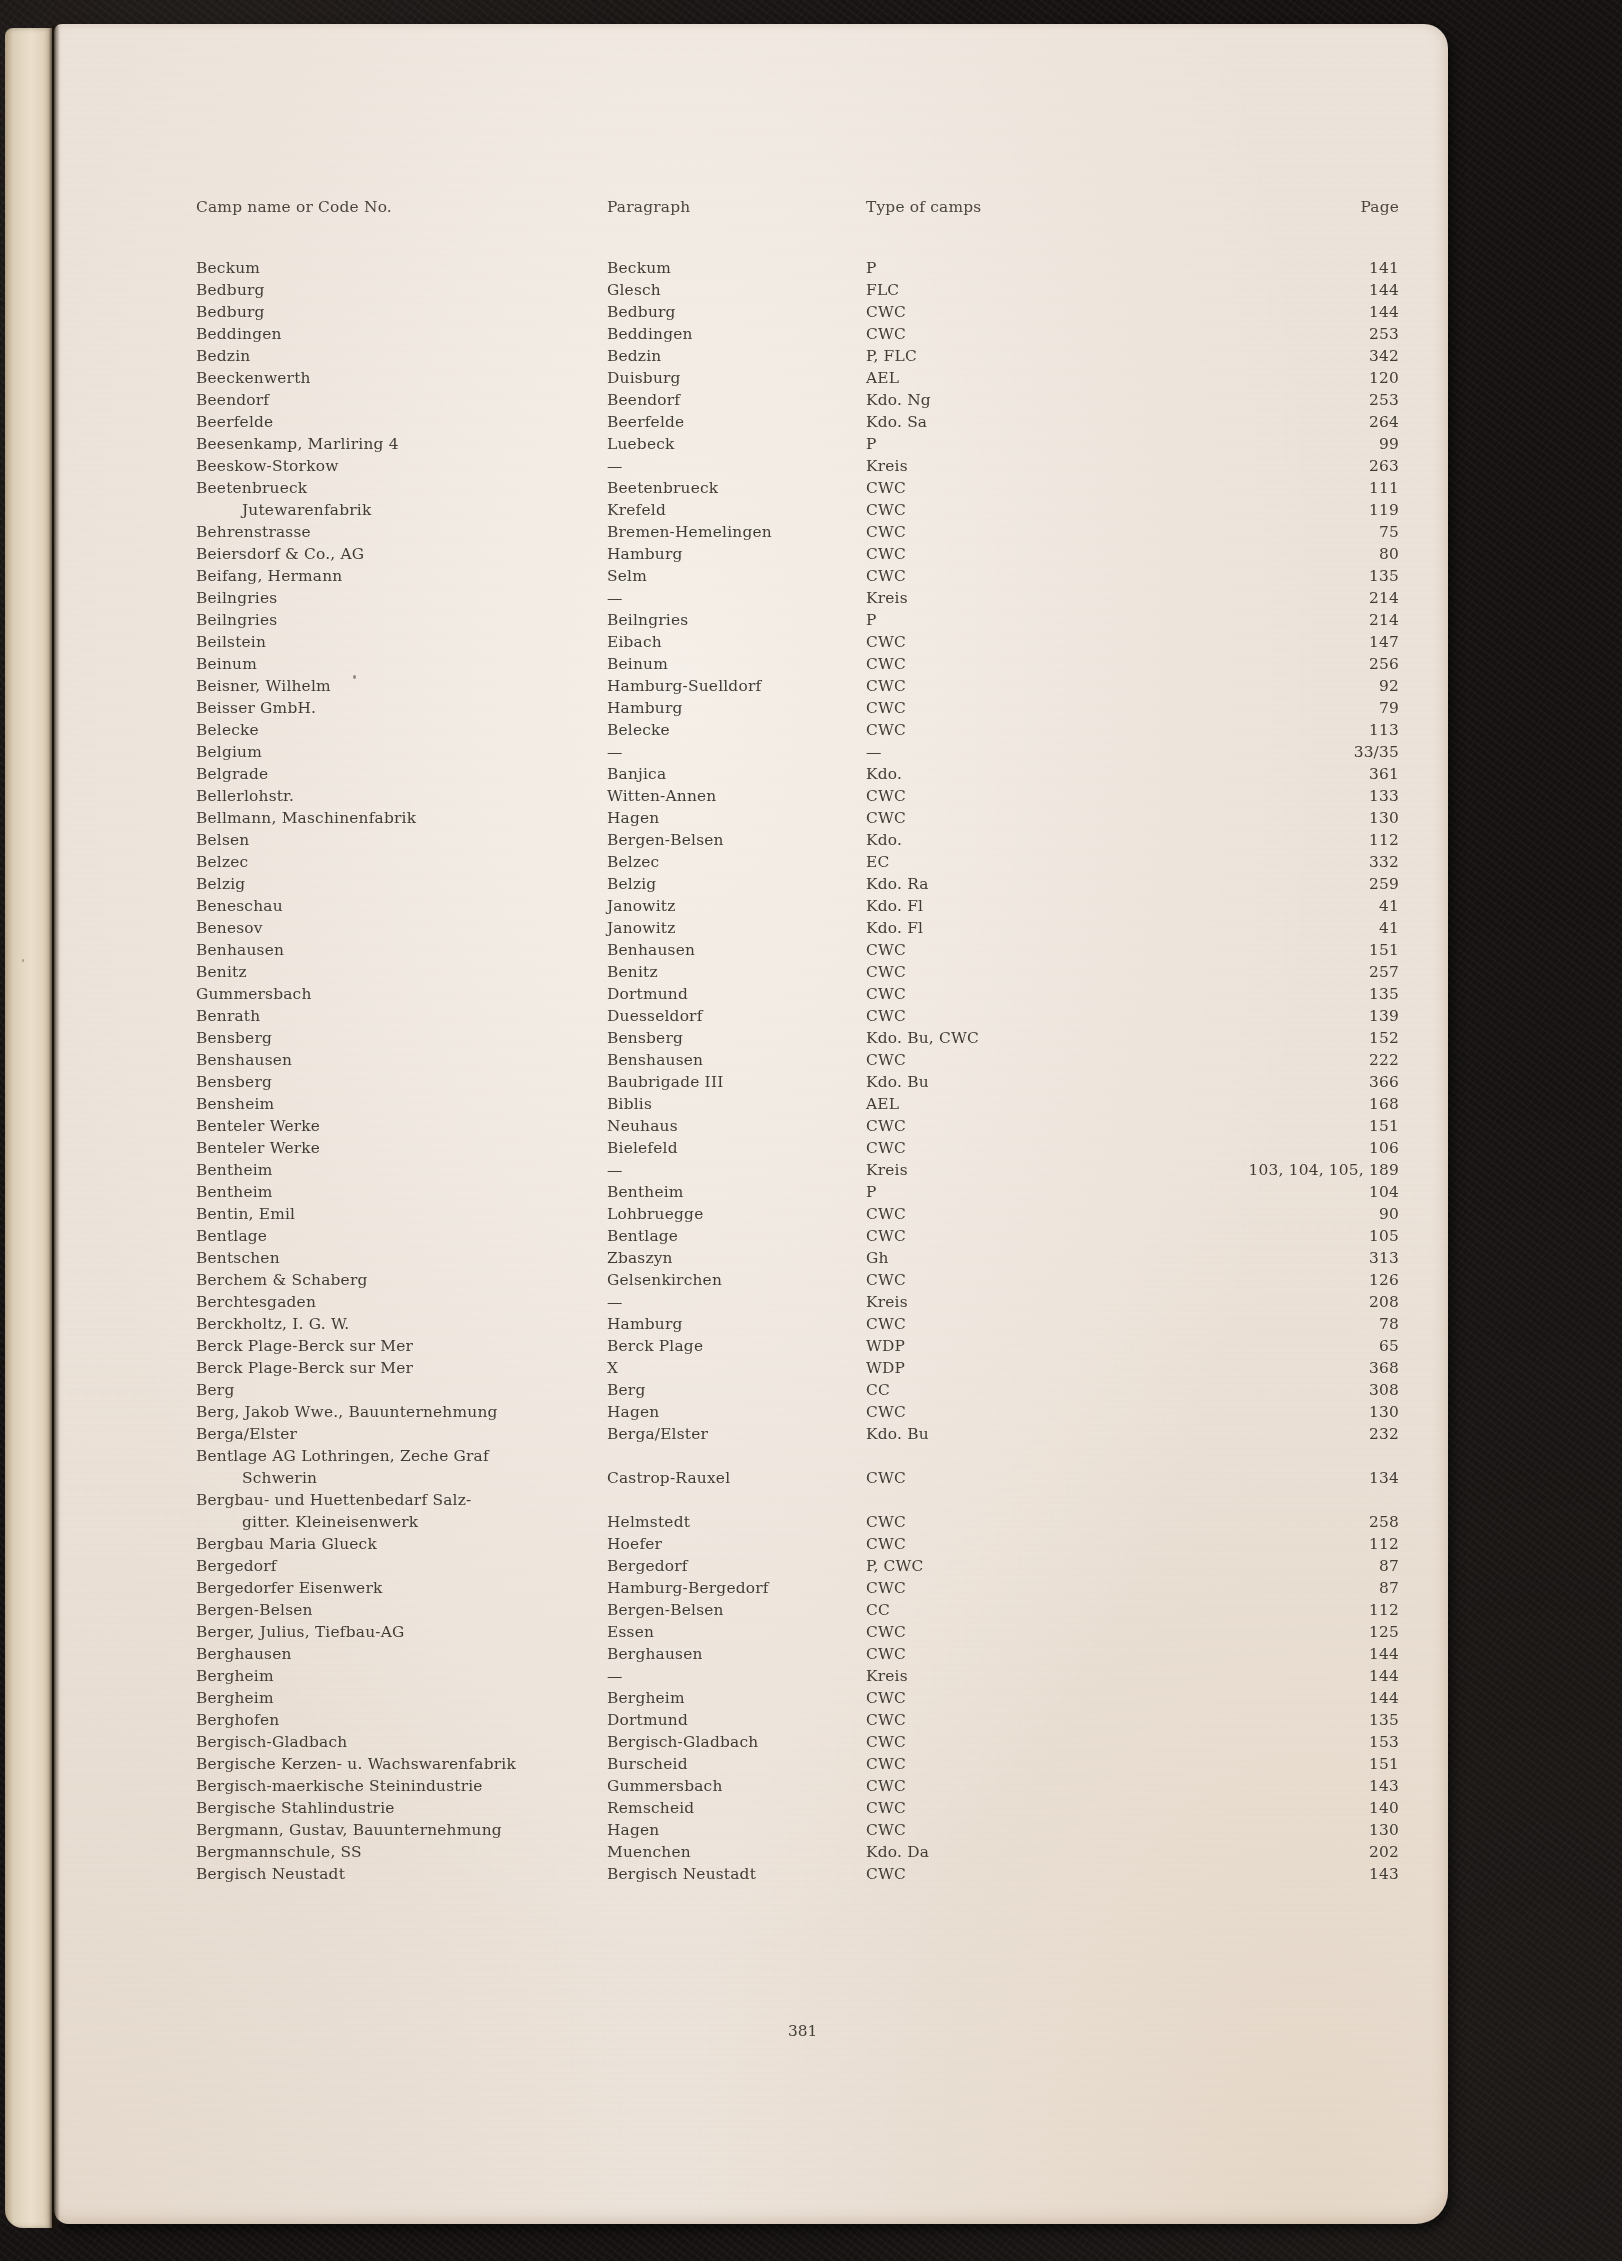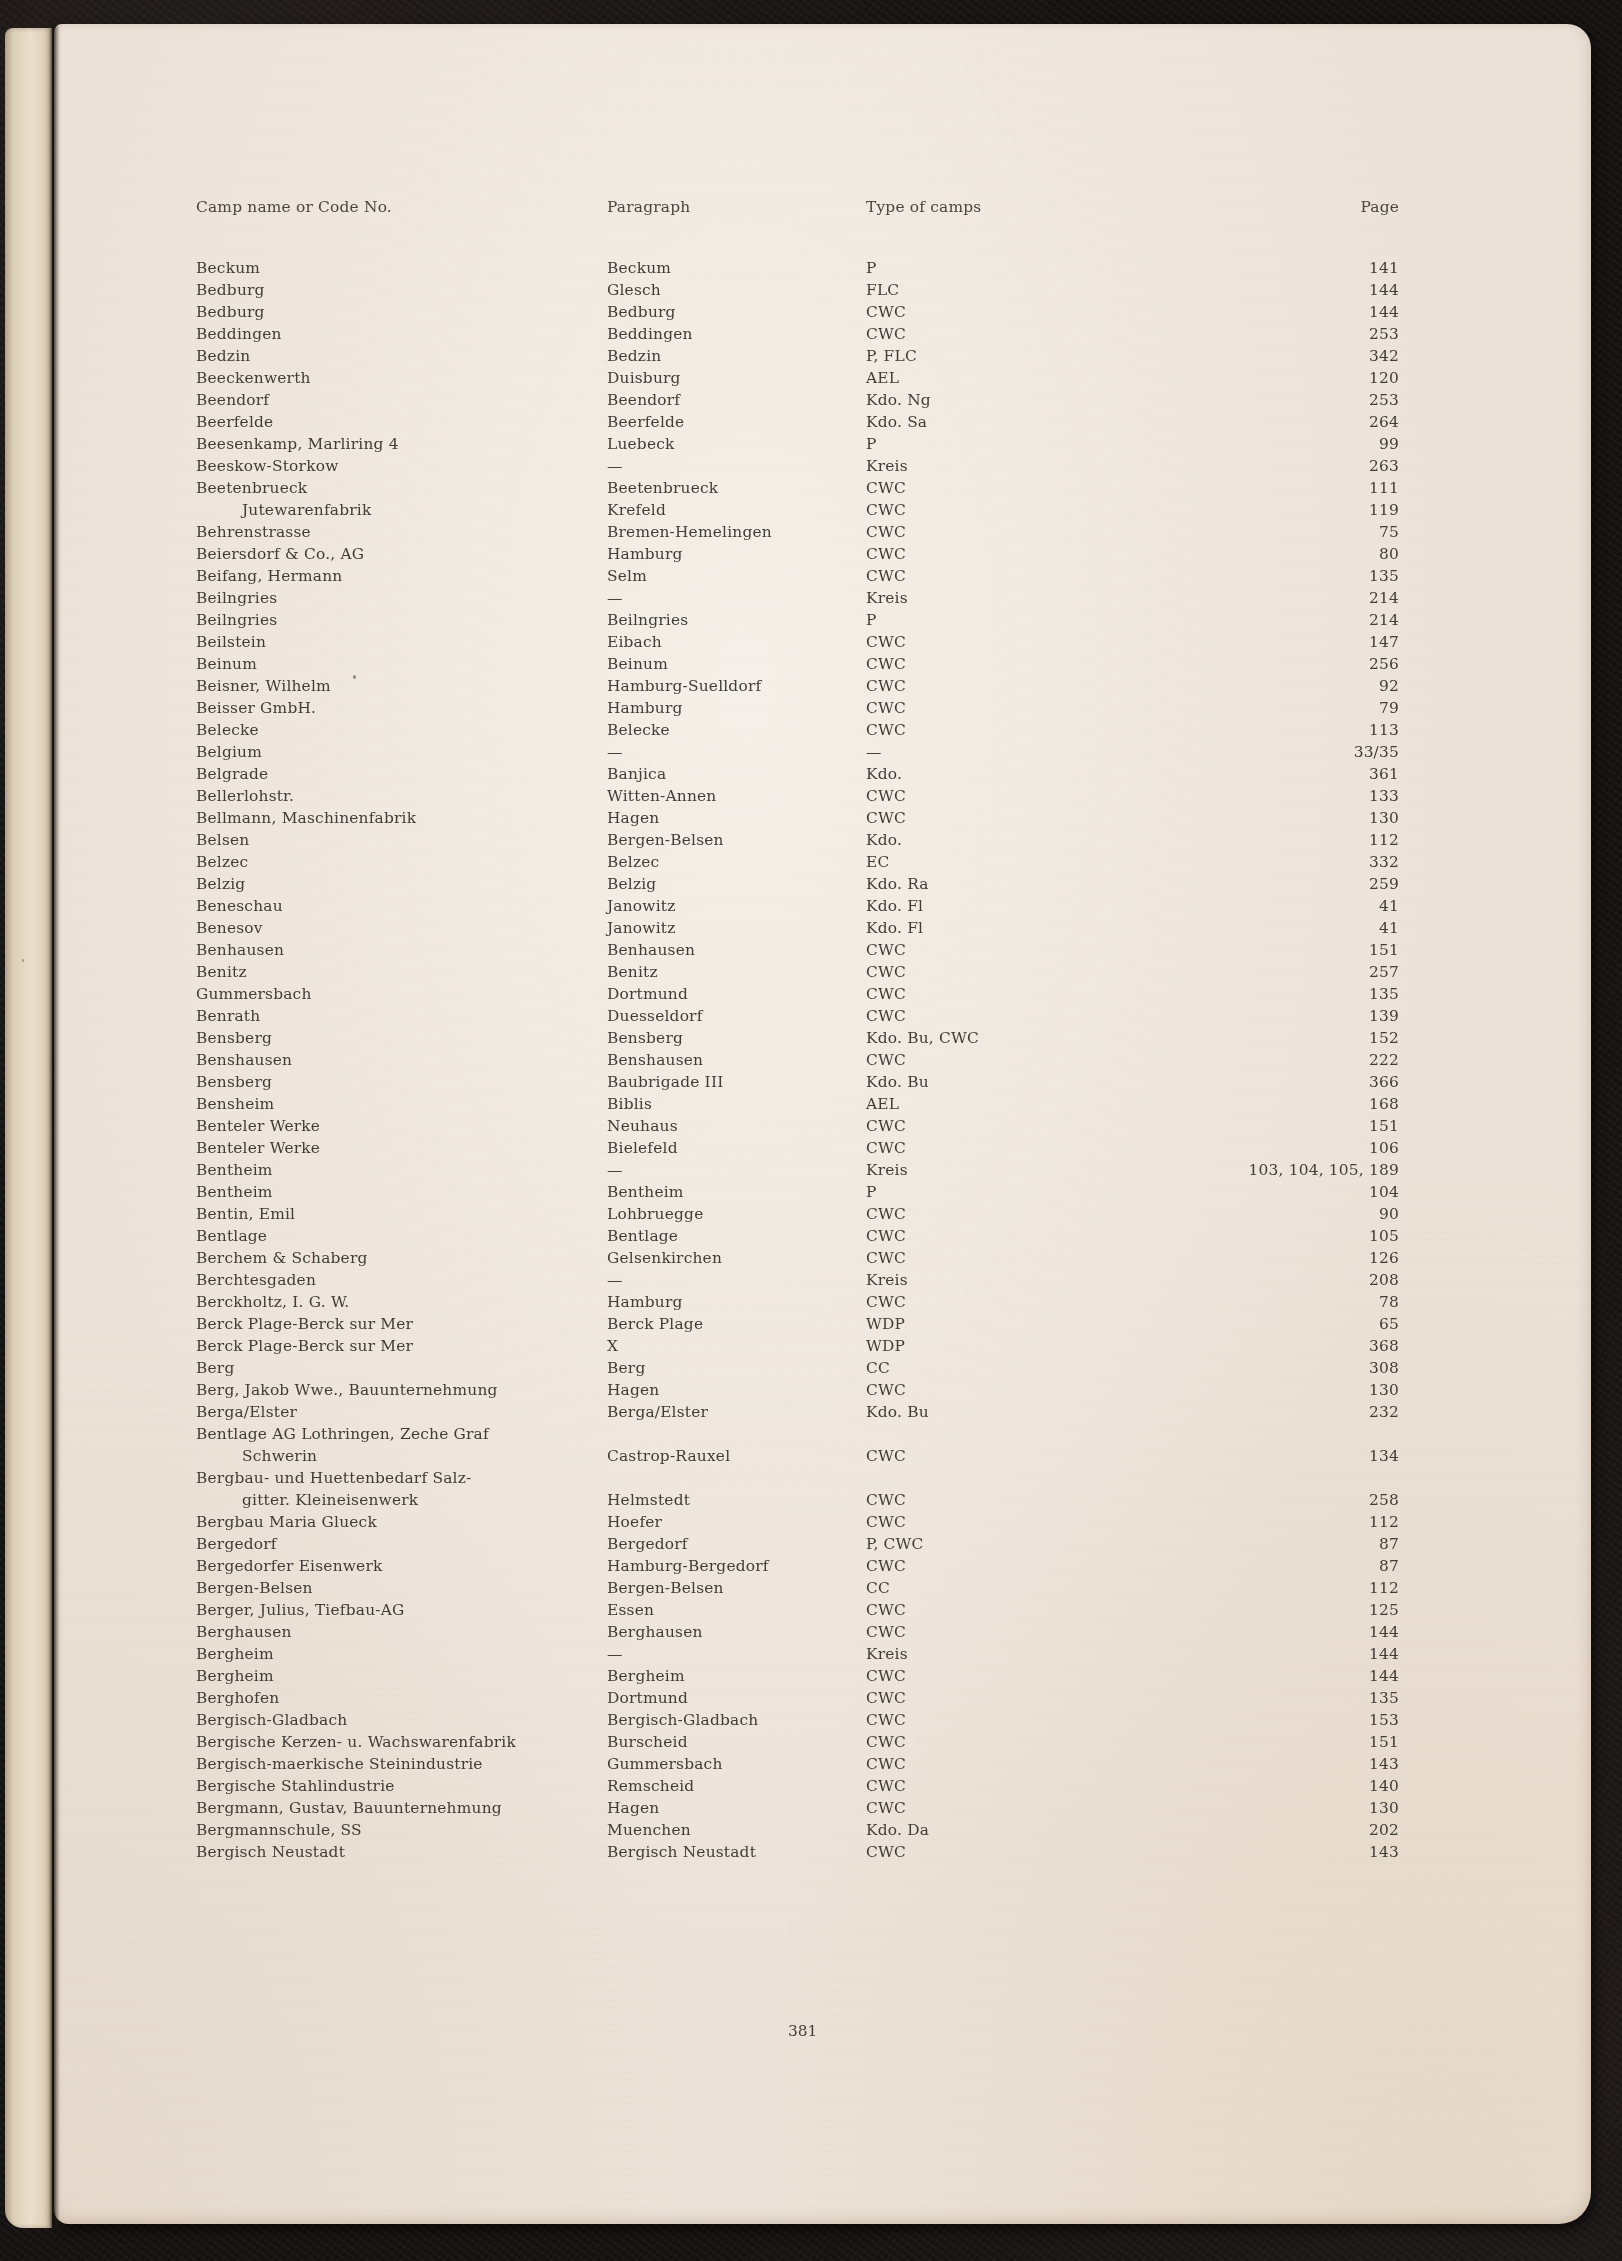--- a/index.html
+++ b/index.html
@@ -18,21 +18,21 @@
     background:linear-gradient(90deg,#b4a288 0%,#dccfb8 18%,#ebdfcc 55%,#d9c9b0 100%);
     border-radius:8px 0 0 18px;
     box-shadow:inset -3.2px 0 5.7px rgba(60,45,30,0.35);
   }
   .crease{
     position:absolute;left:49px;top:26px;width:11.4px;height:2202px;
     background:linear-gradient(90deg,rgba(20,14,8,0.0) 0%,rgba(25,18,10,0.75) 45%,rgba(40,30,18,0.35) 70%,rgba(40,30,18,0.0) 100%);
     z-index:3;
   }
   .page{
-    position:absolute;left:54px;top:24px;width:1537px;height:2200px;
+    position:absolute;left:54px;top:24px;width:1394px;height:2200px;
     background-color:#ece3da;
     background-image:
       radial-gradient(ellipse at 45% 30%, rgba(255,252,248,0.5), transparent 60%),
       radial-gradient(ellipse at 90% 100%, rgba(190,150,95,0.14), transparent 35%),
       radial-gradient(ellipse at 0% 100%, rgba(170,135,90,0.10), transparent 30%),
       repeating-linear-gradient(0deg, rgba(185,155,125,0.028) 0 0.8px, transparent 0.8px 2.4px),
       repeating-linear-gradient(90deg, rgba(185,155,125,0.022) 0 0.8px, transparent 0.8px 3.2px);
     border-radius:8px 24px 32px 14.6px;
     box-shadow:
       inset -4px -5.7px 13px rgba(130,95,55,0.16),
@@ -378,20 +378,26 @@
     <span class="c4">90</span>
   </div>
 
   <div class="row">
     <span class="c1">Bentlage</span>
     <span class="c2">Bentlage</span>
     <span class="c3">CWC</span>
     <span class="c4">105</span>
   </div>
 
+  <div class="row">
+    <span class="c1">Bentschen</span>
+    <span class="c2">Zbaszyn</span>
+    <span class="c3">Gh</span>
+    <span class="c4">313</span>
+  </div>
 
   <div class="row">
     <span class="c1">Berchem &amp; Schaberg</span>
     <span class="c2">Gelsenkirchen</span>
     <span class="c3">CWC</span>
     <span class="c4">126</span>
   </div>
 
   <div class="row">
     <span class="c1">Berchtesgaden</span>

